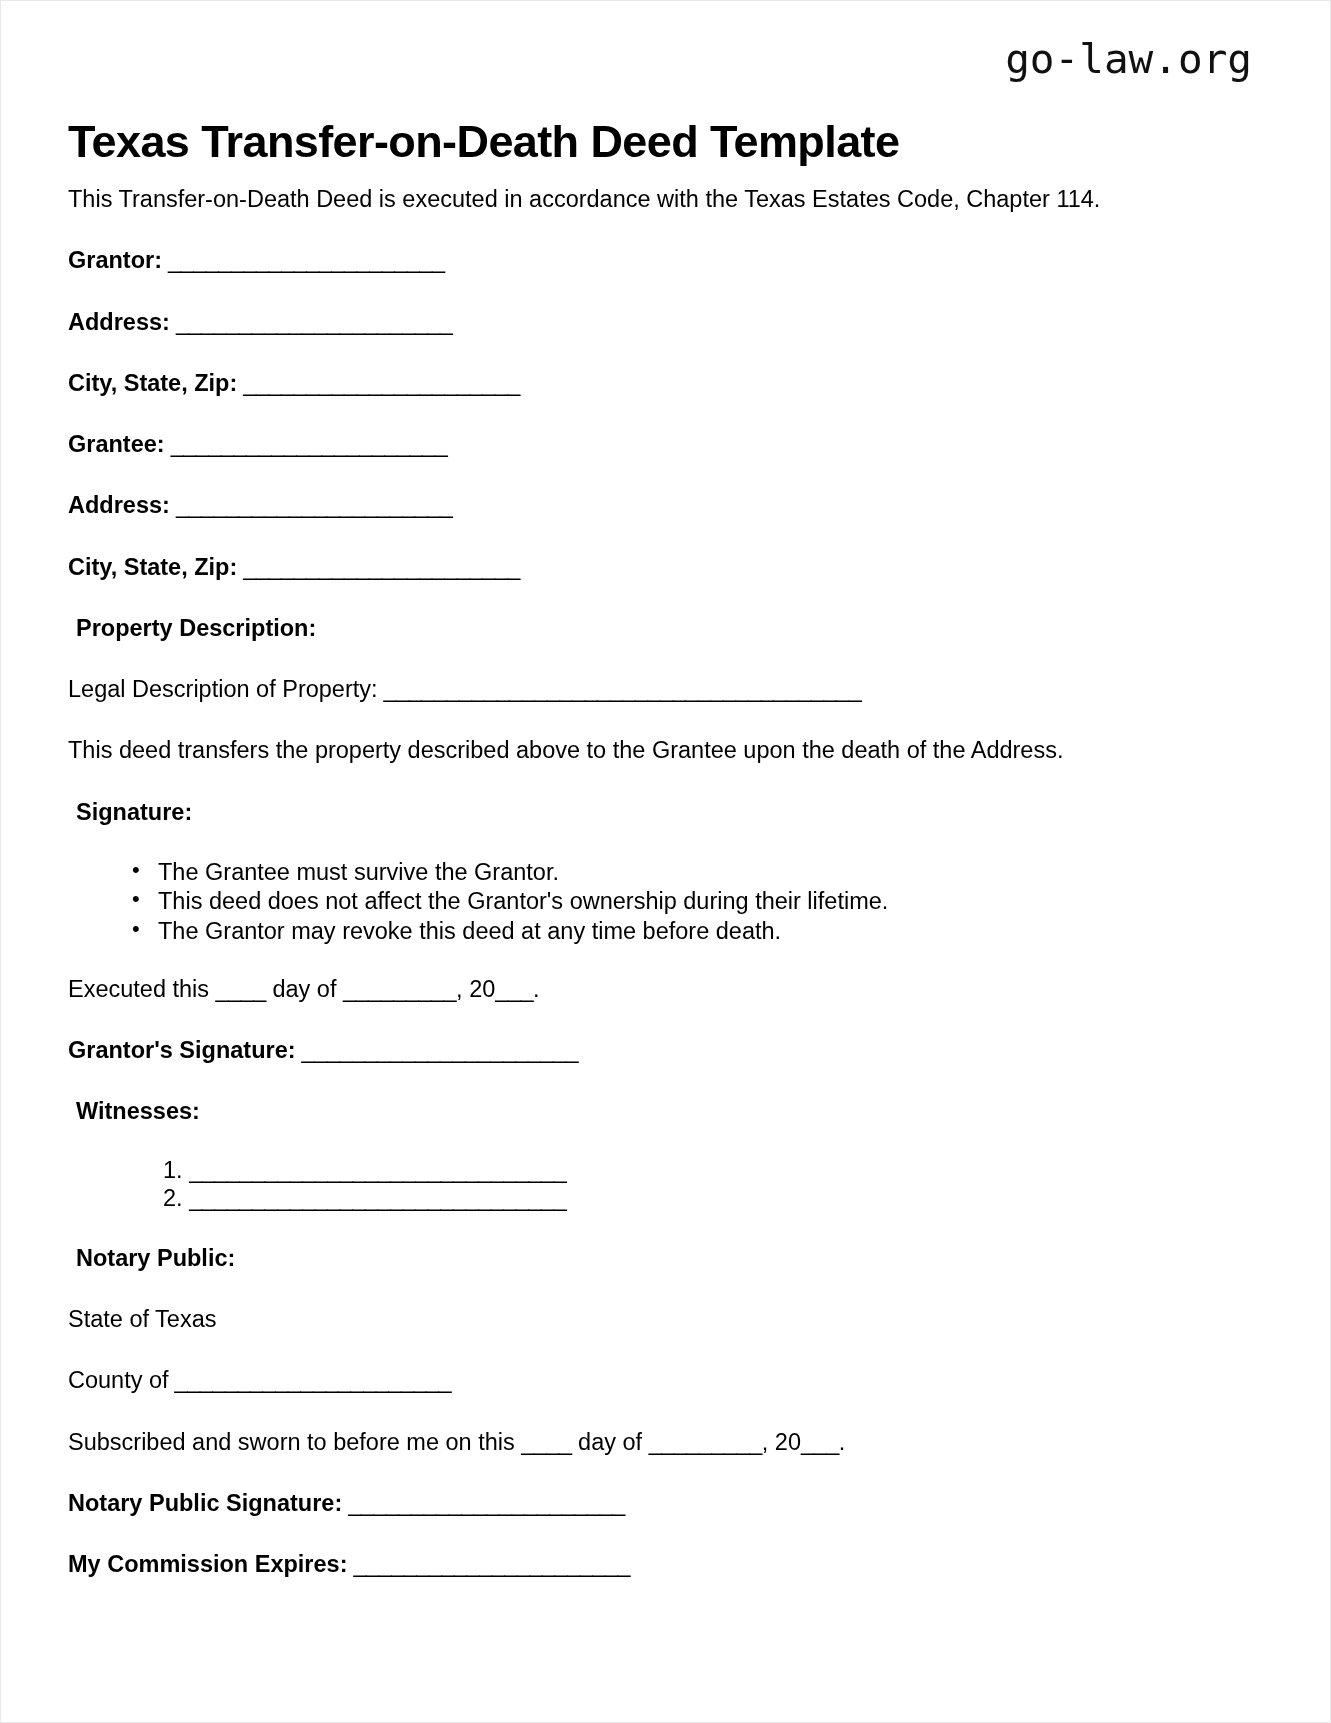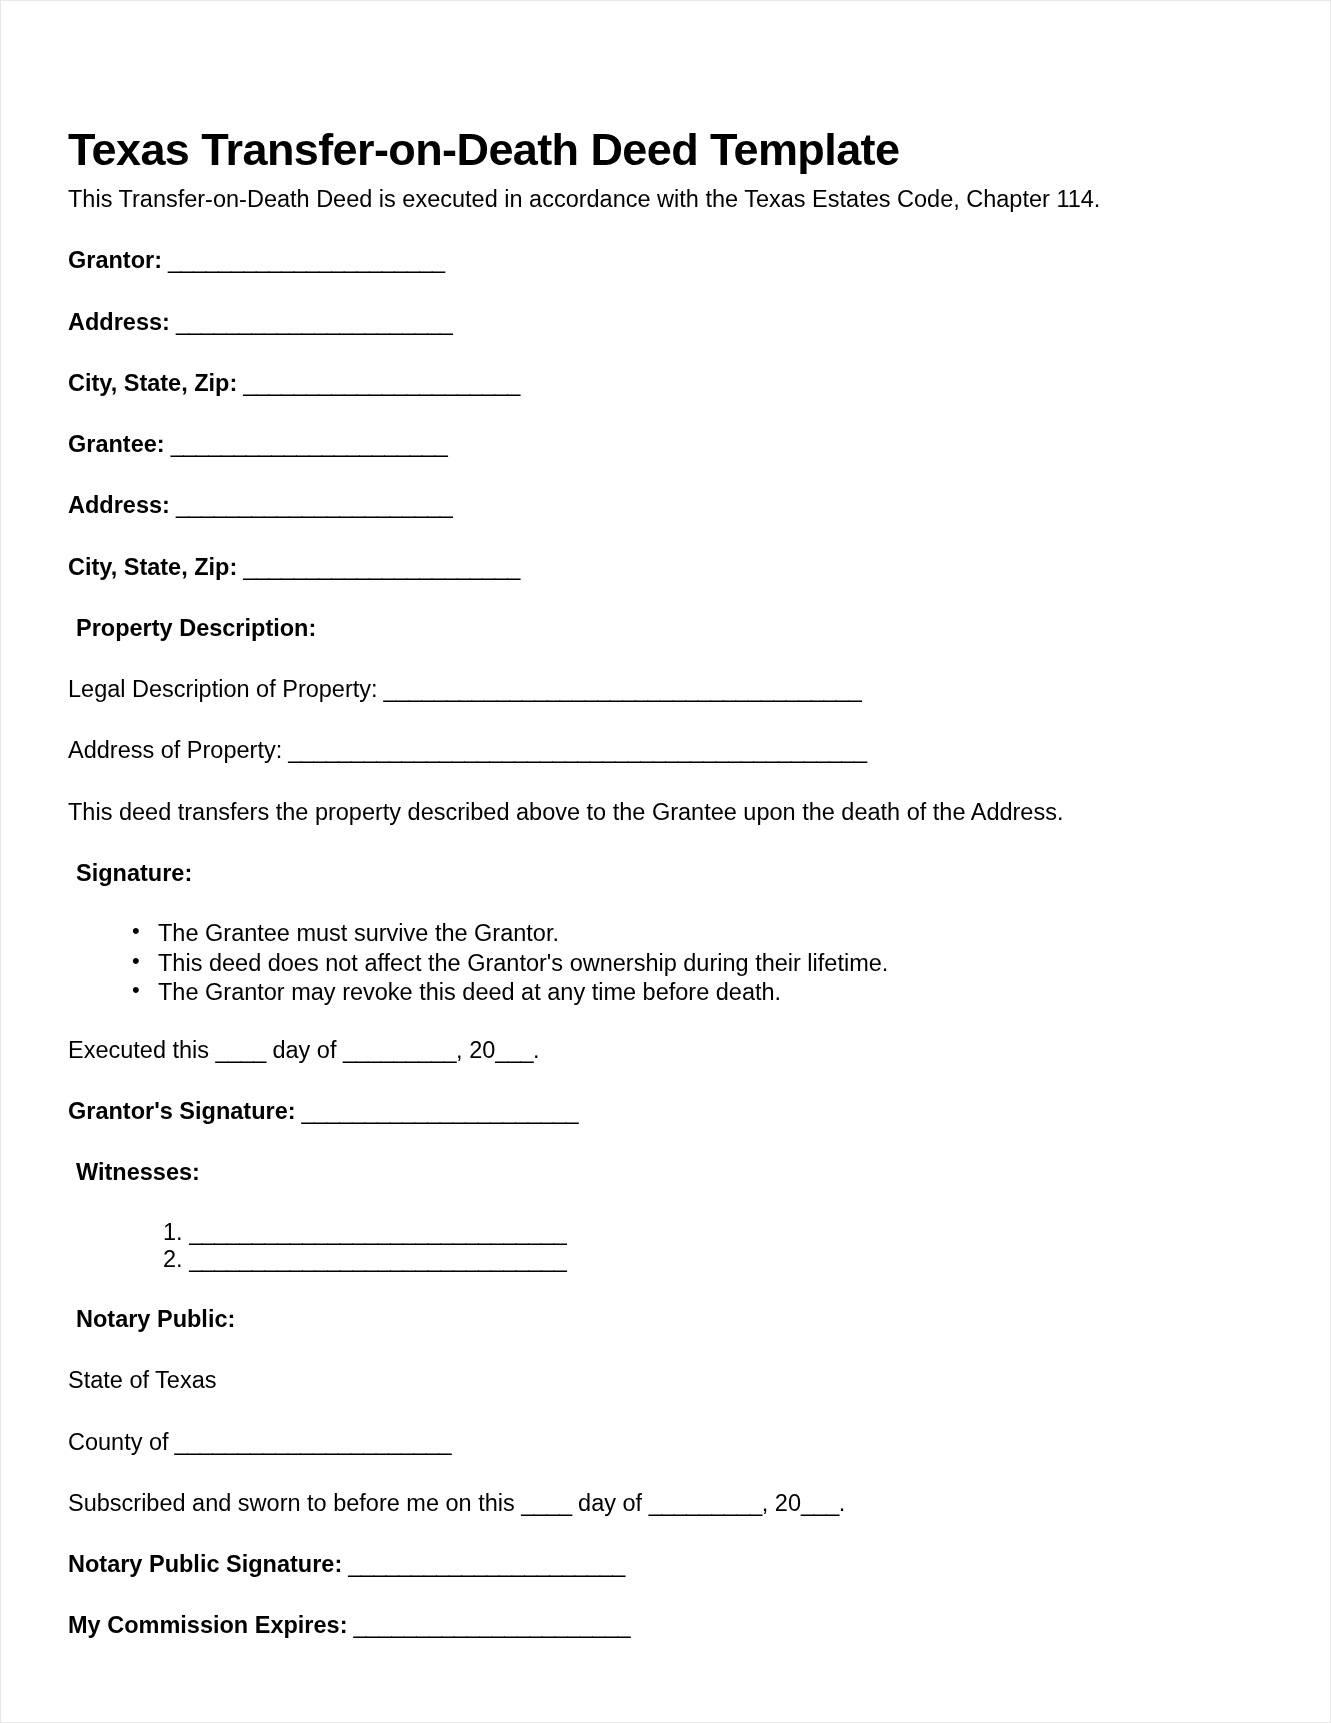--- a/index.html
+++ b/index.html
@@ -32,21 +32,21 @@
     letter-spacing: 0px;
     color: #111111;
     white-space: nowrap;
     line-height: 1;
   }
 
   
   .doc-title {
     position: absolute;
     left: 67px;
-    top: 94px;
+    top: 86px;
     font-size: 45px;
     font-weight: 700;
     letter-spacing: -0.6px;
     line-height: 1.12;
     color: #000000;
     white-space: nowrap;
   }
 
   
   .body-flow {
@@ -119,20 +119,21 @@
   }
   ol.witness-list li::before {
     content: counter(w) ". ";
   }
 </style>
 </head>
 <body>
 
 <div class="page">
 
+  <div class="watermark">go-law.org</div>
 
   <h1 class="doc-title">Texas Transfer-on-Death Deed Template</h1>
 
   <div class="body-flow">
 
     <p class="para"><span>This Transfer-on-Death Deed is executed in accordance with the Texas Estates Code, Chapter 114.</span></p>
 
     <p class="para"><span class="lbl">Grantor:</span><span class="blank"> ______________________</span></p>
 
     <p class="para"><span class="lbl">Address:</span><span class="blank"> ______________________</span></p>
@@ -142,21 +143,20 @@
     <p class="para"><span class="lbl">Grantee:</span><span class="blank"> ______________________</span></p>
 
     <p class="para"><span class="lbl">Address:</span><span class="blank"> ______________________</span></p>
 
     <p class="para"><span class="lbl">City, State, Zip:</span><span class="blank"> ______________________</span></p>
 
     <h3 class="section">Property Description:</h3>
 
     <p class="para"><span>Legal Description of Property:</span><span class="blank"> ______________________________________</span></p>
 
-    <p class="para"><span>Address of Property:</span><span class="blank"> ______________________________________________</span></p>
 
     <p class="para"><span>This deed transfers the property described above to the Grantee upon the death of the Address.</span></p>
 
     <h3 class="section">Signature:</h3>
 
     <ul class="conditions">
       <li>The Grantee must survive the Grantor.</li>
       <li>This deed does not affect the Grantor's ownership during their lifetime.</li>
       <li>The Grantor may revoke this deed at any time before death.</li>
     </ul>

